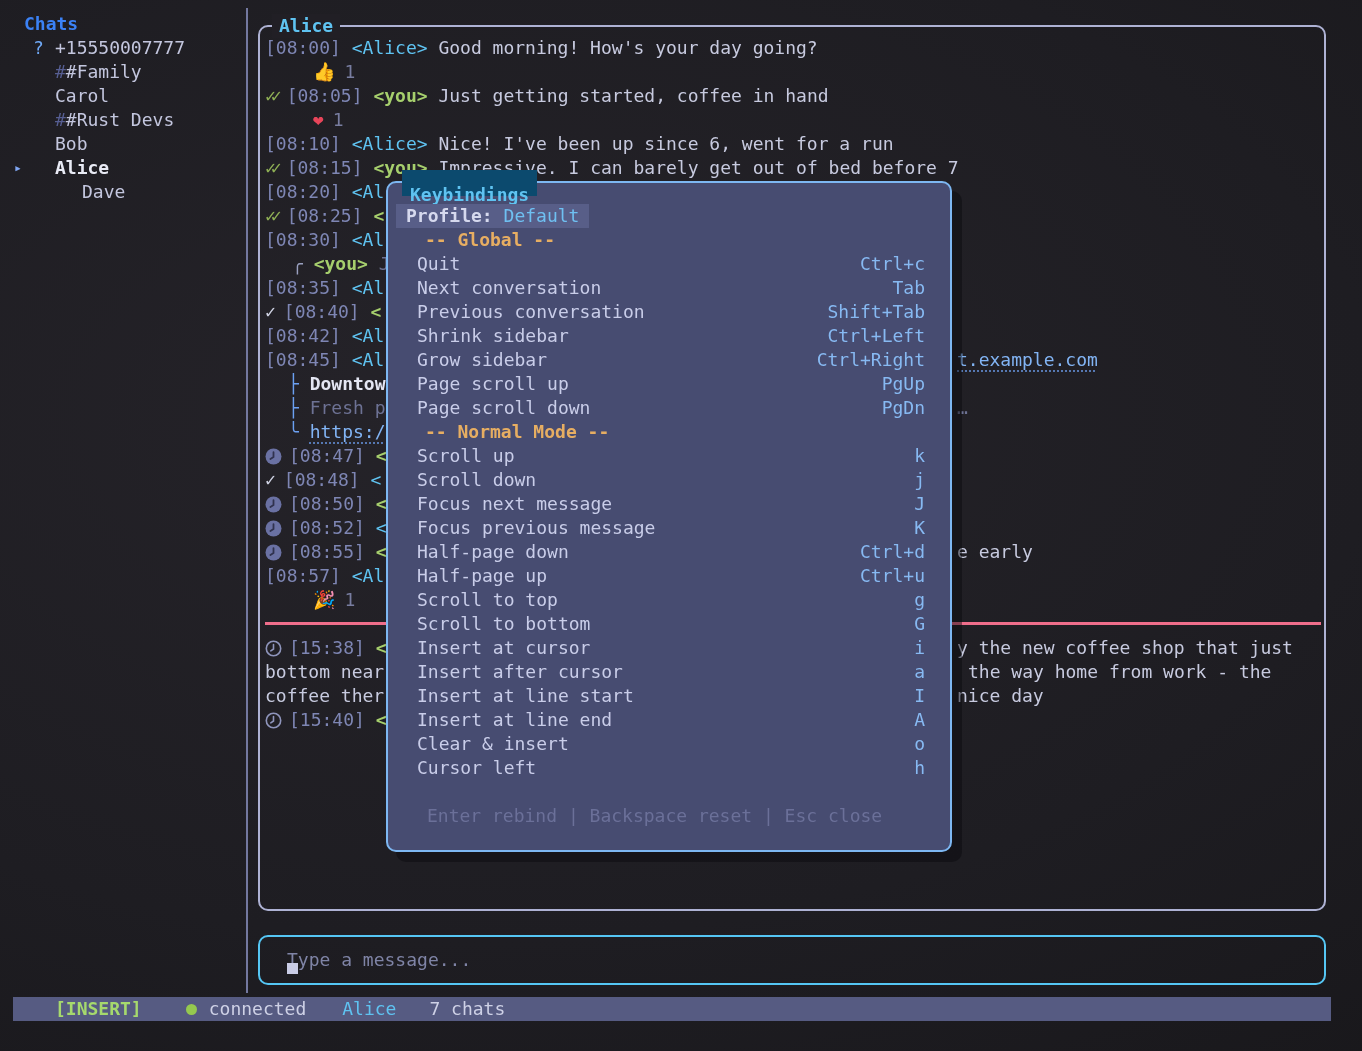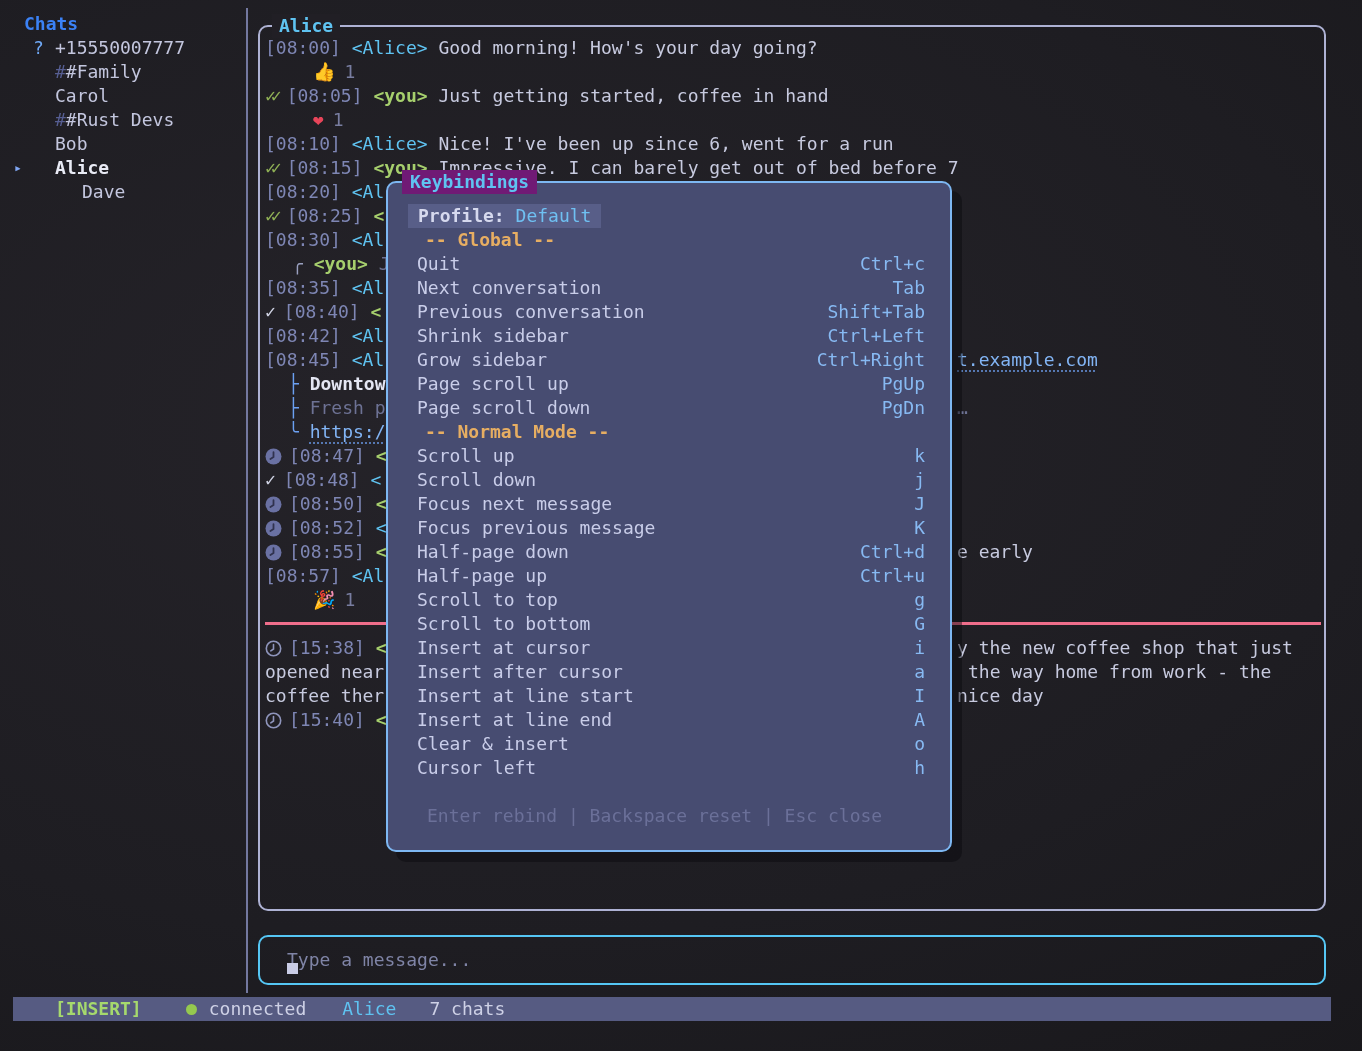--- a/index.html
+++ b/index.html
@@ -43,29 +43,29 @@
   .heart{ color:#e8455a; }
   .emoji{ margin-right:9px; }
   .clock-ico { vertical-align:-3px; margin-right:7px; }
   .separator { position:absolute; left:265px; top:622px; width:1056px; height:3px; background:#ef6e8b; }
   .rfrag { position:absolute; height:24px; line-height:24px; white-space:pre; }
 
   
   .modal { position:absolute; left:386px; top:181px; width:566px; height:671px;
            background:#474c71; border:2px solid #7db7f2; border-radius:10px;
            box-shadow:10px 10px 0 rgba(8,8,14,0.45); z-index:40; }
-  .modal-title { position:absolute; top:-13px; left:14px; padding:0 8px; background:#701a75;
+  .modal-title { position:absolute; top:-13px; left:14px; padding:13px 8px; background:#0c4a6e;
                  color:#5fc3f1; font-weight:bold; height:24px; line-height:24px; }
   .modal-body { position:absolute; left:0; top:0; right:0; bottom:0; padding-top:21px; overflow:hidden; }
   .m-row { height:24px; line-height:24px; display:flex; justify-content:space-between;
            padding-left:29px; padding-right:25px; white-space:pre; }
   .m-label { color:#c9cde9; }
   .m-key   { color:#87b9f2; }
   .m-header{ height:24px; line-height:24px; padding-left:37px; color:#e7ae62; font-weight:bold; white-space:pre; }
-  .m-profile-row { height:24px; line-height:24px; padding-left:20px; white-space:pre; }
+  .m-profile-row { height:24px; line-height:24px; padding-left:8px; white-space:pre; }
   .m-profile-hl  { display:inline-block; height:24px; background:#585e88; padding:0 10px; }
   .m-profile-label { color:#d6d9ee; font-weight:bold; }
   .m-profile-value { color:#6fc0f2; }
   .m-footer { height:24px; line-height:24px; margin-top:24px; padding-left:19px; color:#6b7099; white-space:pre;margin-left:20px; }
 
   
   .placeholder { color:#7f84a6; }
   .cursor-block { position:absolute; left:287px; top:963px; width:11px; height:11px; background:#c9cce6; z-index:2; }
 
   
@@ -171,21 +171,21 @@
   <div class="row" style="left:313px; top:588px;"><span class="emoji">🎉</span><span class="cnt">1</span></div>
 
   <div class="separator"></div>
 
   <div class="row" style="left:265px; top:636px;"><svg class="clock-ico" width="17" height="17" viewBox="0 0 17 17">
         <circle cx="8.5" cy="8.5" r="7.2" fill="none" stroke="#8f95bc" stroke-width="1.6"></circle>
         <path d="M8.5 4.6 V9 L5.8 10.8" stroke="#8f95bc" stroke-width="1.6" fill="none" stroke-linecap="round"></path>
       </svg><span class="ts">[15:38] </span><span class="yo">&lt;</span></div>
   <div class="rfrag msg" style="left:957px; top:636px;">y the new coffee shop that just</div>
 
-  <div class="row msg" style="left:265px; top:660px;">opened near</div>
+  <div class="row msg" style="left:265px; top:660px;">bottom near</div>
   <div class="rfrag msg" style="left:968px; top:660px;">the way home from work - the</div>
 
   <div class="row msg" style="left:265px; top:684px;">coffee ther</div>
   <div class="rfrag msg" style="left:957px; top:684px;">nice day</div>
 
   <div class="row" style="left:265px; top:708px;"><svg class="clock-ico" width="17" height="17" viewBox="0 0 17 17">
         <circle cx="8.5" cy="8.5" r="7.2" fill="none" stroke="#8f95bc" stroke-width="1.6"></circle>
         <path d="M8.5 4.6 V9 L5.8 10.8" stroke="#8f95bc" stroke-width="1.6" fill="none" stroke-linecap="round"></path>
       </svg><span class="ts">[15:40] </span><span class="yo">&lt;</span></div>
 </div>

